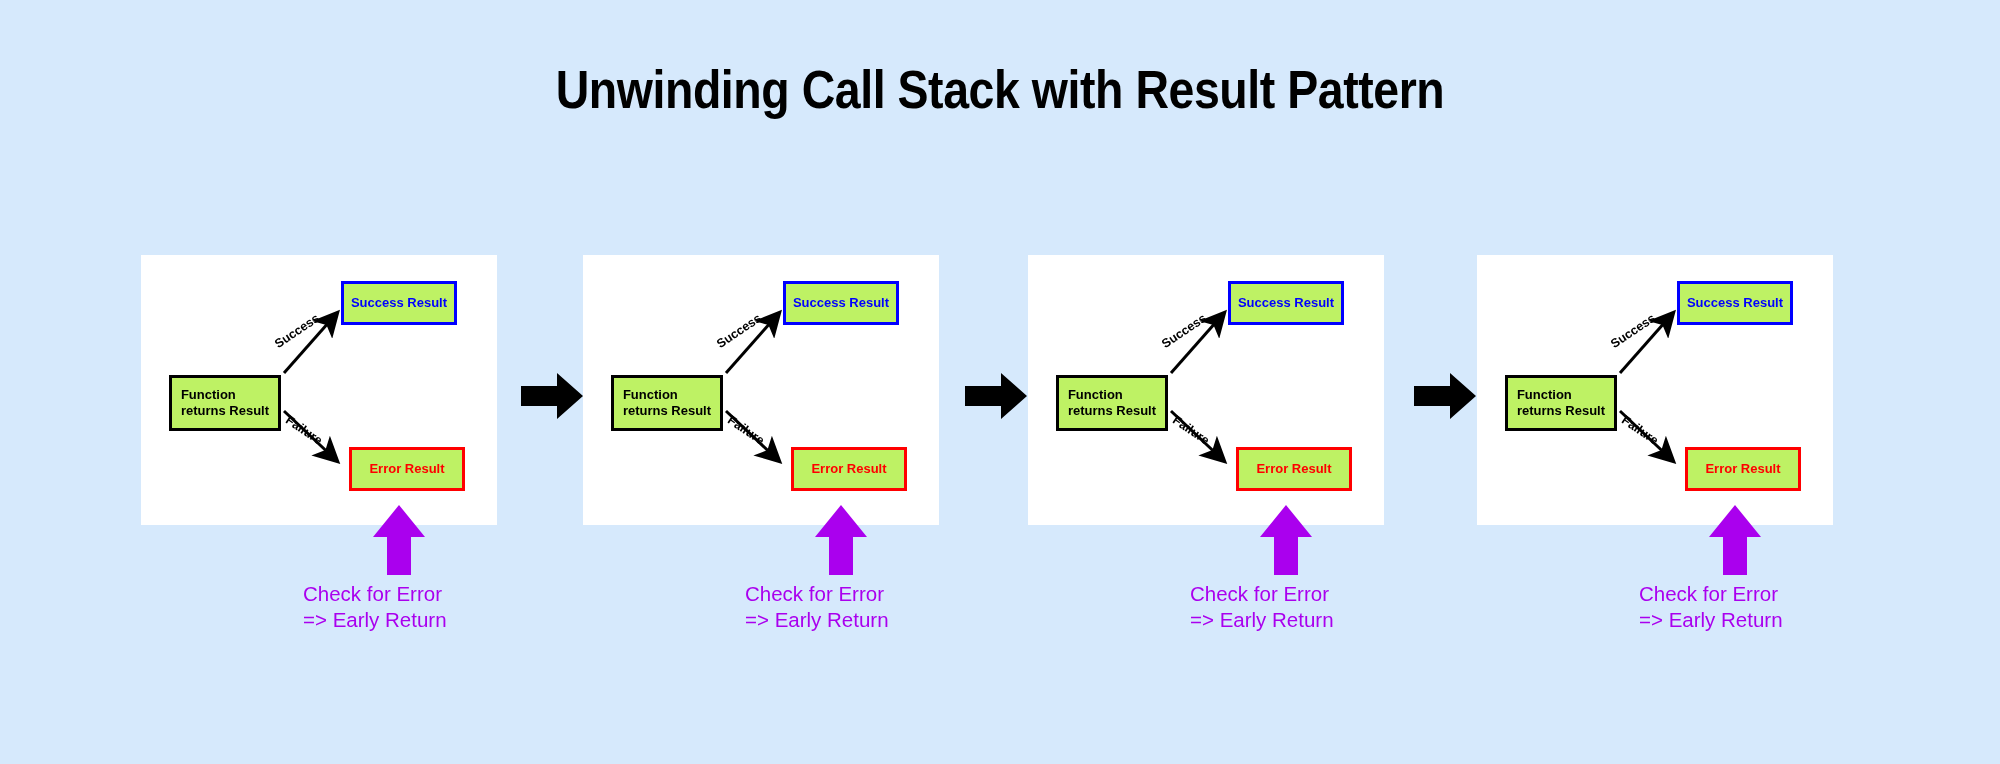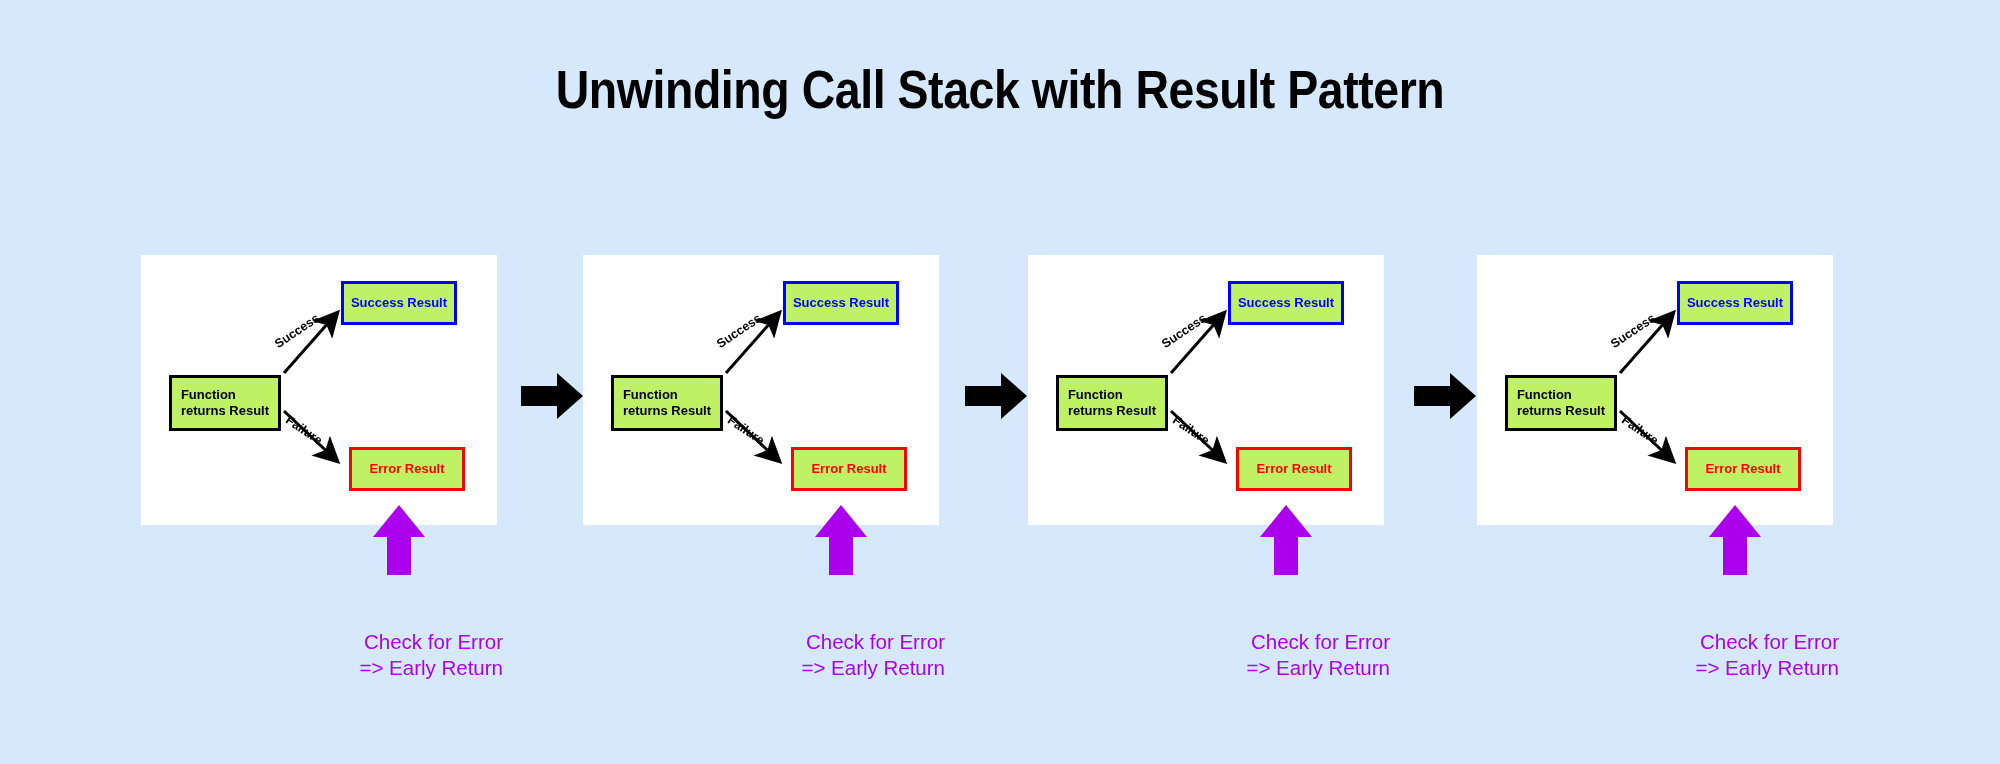--- a/index.html
+++ b/index.html
@@ -148,26 +148,25 @@
     left: 0;
     top: 0;
     width: 96px;
     height: 72px;
   }
   .callout-text {
     position: absolute;
     left: -48px;
     top: 78px;
     width: 200px;
-    text-align: right;
+    text-align: left;
     color: #aa00ee;
     font-size: 20.5px;
     line-height: 1.28;
     white-space: nowrap;
-    margin-top: 48px;
   }
 
   
   .step-arrow {
     position: absolute;
     top: 116px;
     width: 66px;
     height: 50px;
   }
   .step-arrow-1 { left: 519px; }

